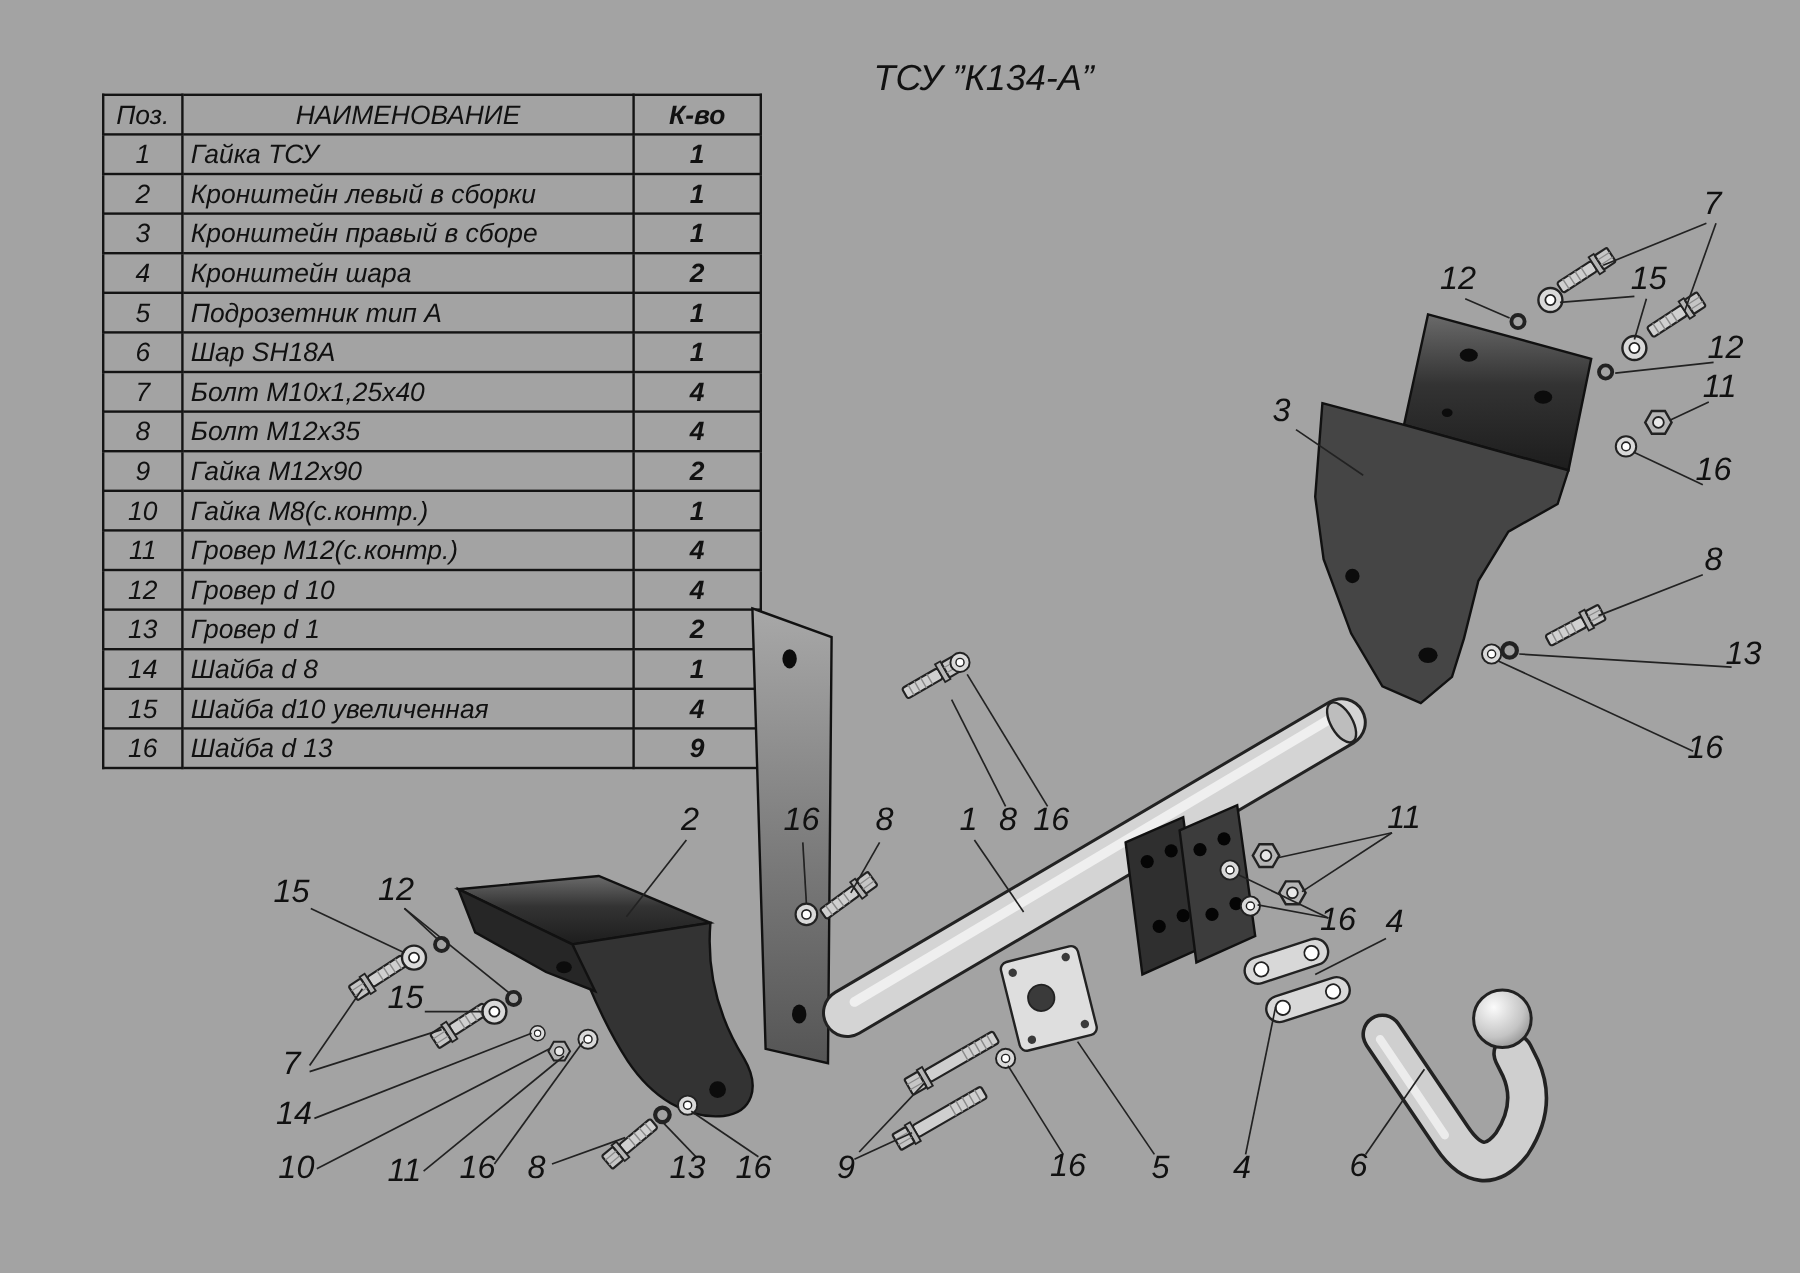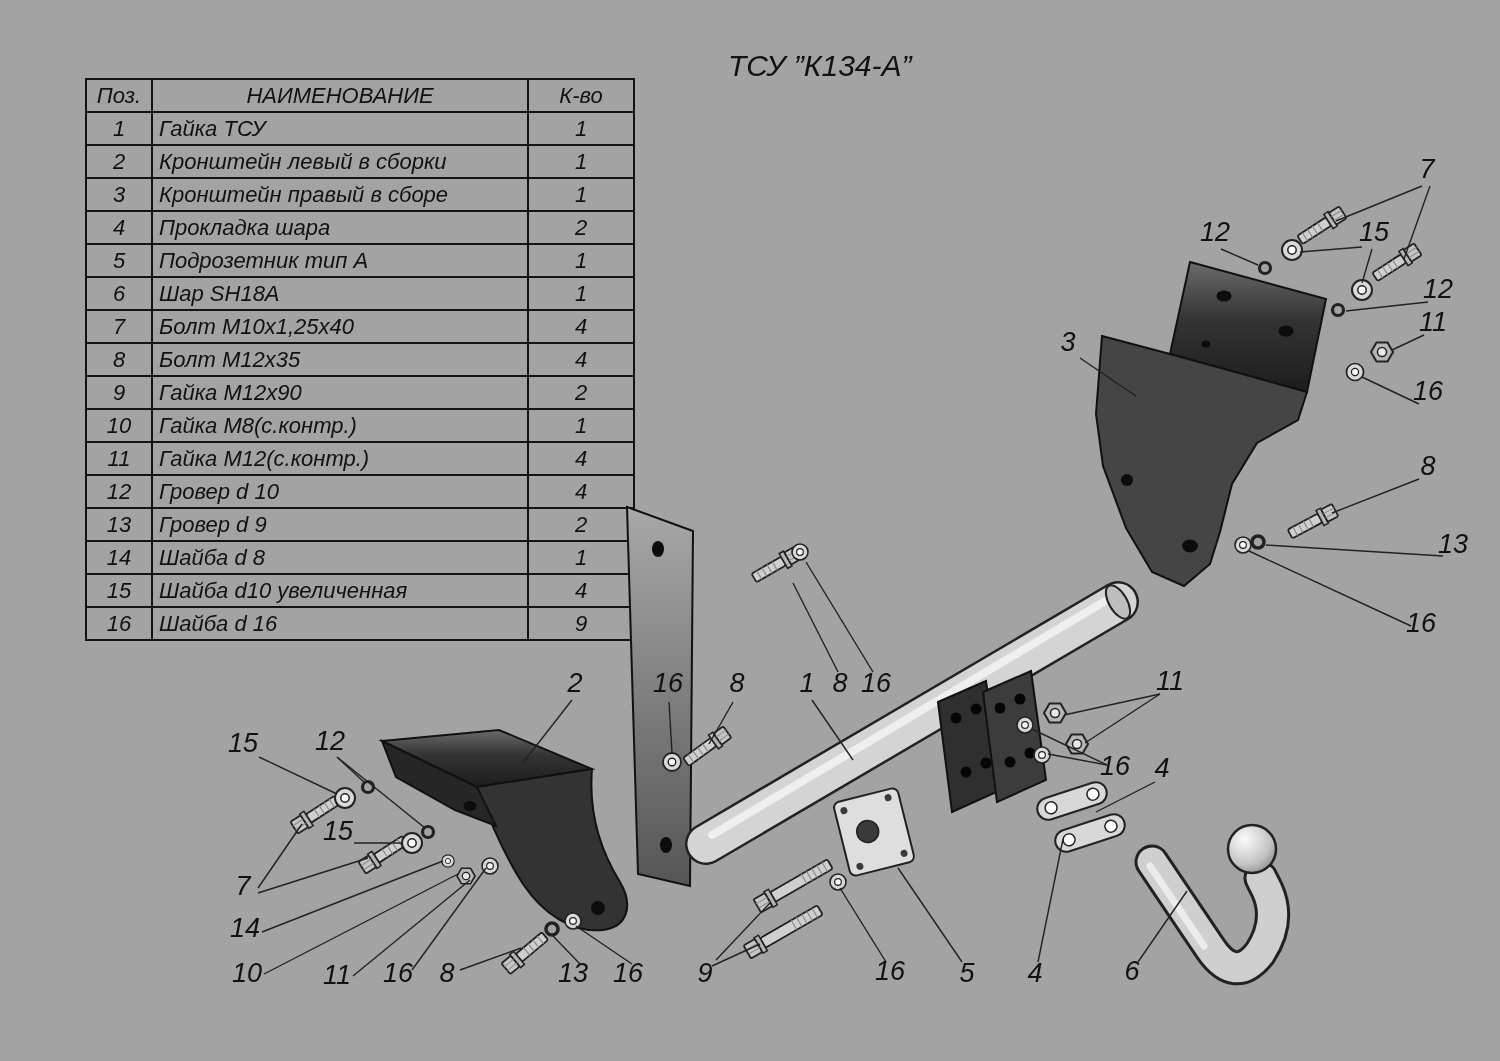--- a/index.html
+++ b/index.html
@@ -5,21 +5,21 @@
   html,body{margin:0;padding:0;background:#fff;}
   .page{position:relative;width:1500px;height:1061px;background:#a3a3a3;overflow:hidden;
         font-family:"Liberation Sans",sans-serif;color:#111;}
   
   .parts-table{position:absolute;left:85px;top:78px;border-collapse:collapse;
                font-style:italic;color:#111;}
   .parts-table td{border:2px solid #141414;height:31px;font-size:22px;
                   padding:0 6px;white-space:nowrap;}
   .col-pos{width:52px;text-align:center;}
   .col-name{width:362px;text-align:left;}
-  .col-qty{width:92px;text-align:center;}
+  .col-qty{width:92px;text-align:center;font-weight:bold;}
   .header-row td{text-align:center;}
   
   .title{position:absolute;left:728px;top:48px;font-style:italic;font-size:30px;
          line-height:1.18;color:#111;}
   
   .diagram{position:absolute;left:0;top:0;}
   .callout{font-family:"Liberation Sans",sans-serif;font-style:italic;font-size:27px;
            fill:#111;text-anchor:middle;}
   .leader line{stroke:#222;stroke-width:1.4;}
 </style>
@@ -45,21 +45,21 @@
           <td class="col-name">Кронштейн левый в сборки</td>
           <td class="col-qty">1</td>
         </tr>
     <tr>
           <td class="col-pos">3</td>
           <td class="col-name">Кронштейн правый в сборе</td>
           <td class="col-qty">1</td>
         </tr>
     <tr>
           <td class="col-pos">4</td>
-          <td class="col-name">Прокладка шара</td>
+          <td class="col-name">Кронштейн шара</td>
           <td class="col-qty">2</td>
         </tr>
     <tr>
           <td class="col-pos">5</td>
           <td class="col-name">Подрозетник тип А</td>
           <td class="col-qty">1</td>
         </tr>
     <tr>
           <td class="col-pos">6</td>
           <td class="col-name">Шар SH18A</td>
@@ -80,46 +80,46 @@
           <td class="col-name">Гайка М12х90</td>
           <td class="col-qty">2</td>
         </tr>
     <tr>
           <td class="col-pos">10</td>
           <td class="col-name">Гайка М8(с.контр.)</td>
           <td class="col-qty">1</td>
         </tr>
     <tr>
           <td class="col-pos">11</td>
-          <td class="col-name">Гайка М12(с.контр.)</td>
+          <td class="col-name">Гровер М12(с.контр.)</td>
           <td class="col-qty">4</td>
         </tr>
     <tr>
           <td class="col-pos">12</td>
           <td class="col-name">Гровер d 10</td>
           <td class="col-qty">4</td>
         </tr>
     <tr>
           <td class="col-pos">13</td>
-          <td class="col-name">Гровер d 9</td>
+          <td class="col-name">Гровер d 1</td>
           <td class="col-qty">2</td>
         </tr>
     <tr>
           <td class="col-pos">14</td>
           <td class="col-name">Шайба d 8</td>
           <td class="col-qty">1</td>
         </tr>
     <tr>
           <td class="col-pos">15</td>
           <td class="col-name">Шайба d10 увеличенная</td>
           <td class="col-qty">4</td>
         </tr>
     <tr>
           <td class="col-pos">16</td>
-          <td class="col-name">Шайба d 16</td>
+          <td class="col-name">Шайба d 13</td>
           <td class="col-qty">9</td>
         </tr>
   </tbody>
     </table>
 
   <div class="title">
     <div>ТСУ ”К134-А”</div>
   </div>
 
   <svg class="diagram" width="1500" height="1061" viewBox="0 0 1500 1061" xmlns="http://www.w3.org/2000/svg">

